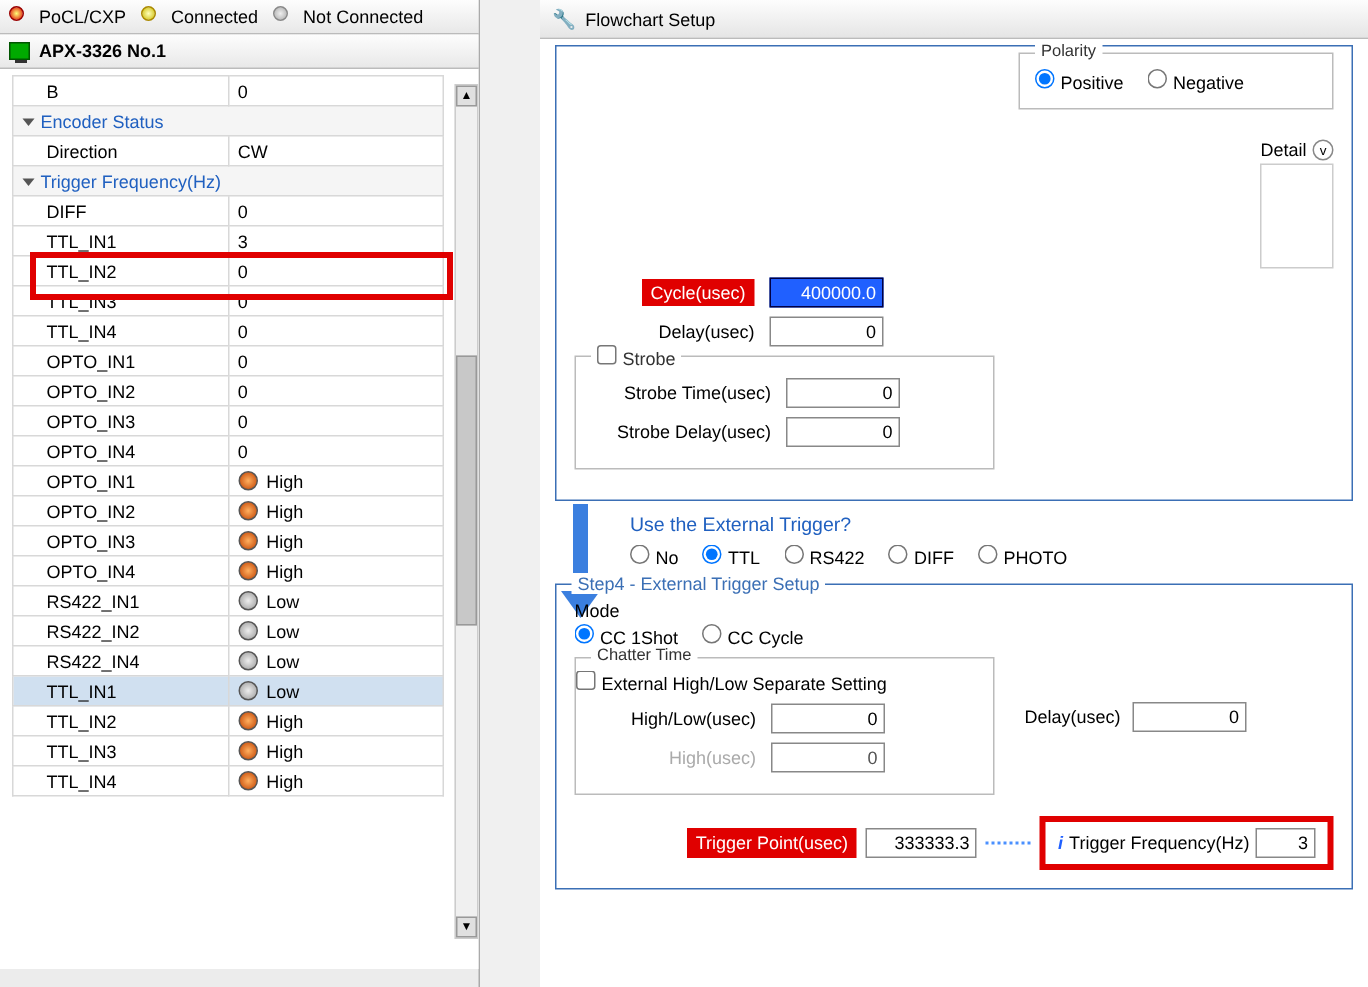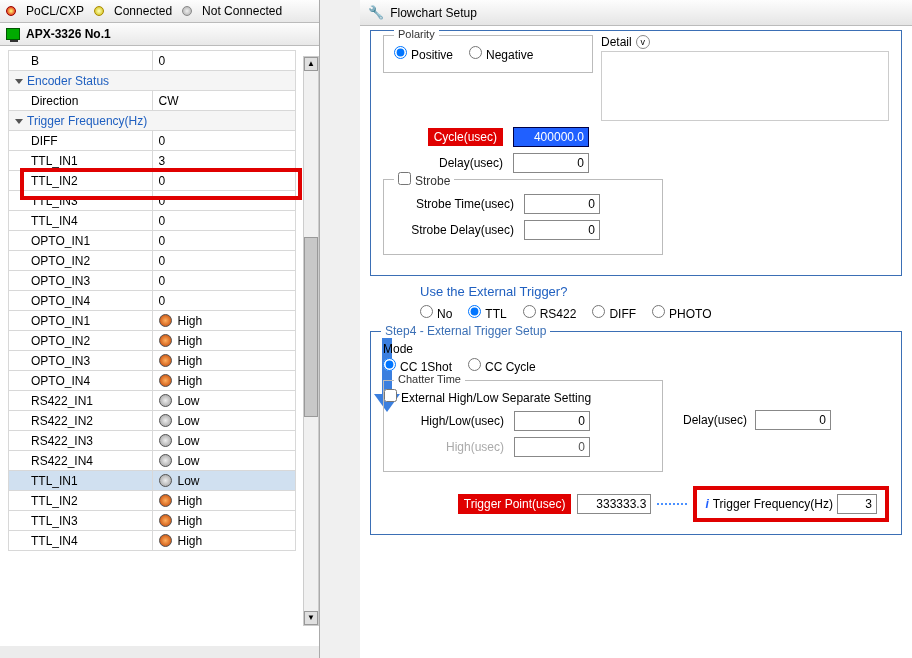--- a/index.html
+++ b/index.html
@@ -1,21 +1,21 @@
 <!DOCTYPE html>
 <html><head>
 <meta charset="utf-8">
 <style>
 * { box-sizing: border-box; margin: 0; padding: 0; font-family: "Segoe UI", Tahoma, sans-serif; font-size: 12px; }
 body { background: #f0f0f0; width: 912px; height: 658px; overflow: hidden; position: relative; }
 
 .left-panel { position: absolute; left: 0; top: 0; width: 320px; height: 658px; background: #ececec; border-right: 1px solid #aaa; }
 .right-panel { position: absolute; left: 360px; top: 0; width: 552px; height: 658px; background: #fff; }
 
-.legend-bar { padding: 4px 6px; background: linear-gradient(#fdfdfd,#e8e8e8); border-bottom: 1px solid #bbb; display: flex; gap: 10px; align-items: center; font-size: 11px; }
+.legend-bar { padding: 4px 6px; background: linear-gradient(#fdfdfd,#e8e8e8); border-bottom: 1px solid #bbb; display: flex; gap: 10px; font-size: 11px; }
 .dot { width: 10px; height: 10px; border-radius: 50%; display: inline-block; border: 1px solid #666; }
 .dot.red { background: radial-gradient(#ff7,#d00); border-color:#900;}
 .dot.yellow { background: radial-gradient(#ffb,#cb0); border-color:#a80;}
 .dot.grey { background: radial-gradient(#eee,#aaa); border-color:#888;}
 
 .device-header { padding: 4px 6px; background: linear-gradient(#fdfdfd,#e8e8e8); border-bottom: 1px solid #bbb; font-weight: bold; display:flex; align-items:center; gap:6px;}
 .monitor-icon { width:14px; height:12px; background:#0a0; border:1px solid #050; position:relative; }
 .monitor-icon::after { content:""; position:absolute; bottom:-3px; left:3px; width:8px; height:2px; background:#333; }
 
 .tree-area { position: relative; height: 600px; overflow: hidden; background:#fff;}
@@ -194,29 +194,20 @@
       <tr>
             <td class="col1 indent">RS422_IN2</td>
             <td class="col2">
               <div class="status-cell">
                 <span class="led low"></span>
                 <span>Low</span>
               </div>
             </td>
           </tr>
       <tr>
-            <td class="col1 indent">RS422_IN3</td>
-            <td class="col2">
-              <div class="status-cell">
-                <span class="led low"></span>
-                <span>Low</span>
-              </div>
-            </td>
-          </tr>
-      <tr>
             <td class="col1 indent">RS422_IN4</td>
             <td class="col2">
               <div class="status-cell">
                 <span class="led low"></span>
                 <span>Low</span>
               </div>
             </td>
           </tr>
       <tr class="row-selected">
             <td class="col1 indent">TTL_IN1</td>
@@ -269,21 +260,21 @@
 
 <div class="right-panel">
   <div class="right-title">
     <span class="wrench">🔧</span>
     <span>Flowchart Setup</span>
   </div>
 
   <div style="position:relative;">
 
     <div class="fieldset" style="margin-top:4px; padding-top:4px;">
-      <div style="display:flex; gap:8px; align-items:flex-start;">
+      <div style="display:flex; gap:20px; align-items:flex-end;flex-direction:column;">
         <div class="fieldset-inner" style="width:210px; margin:0;">
           <div class="legend">Polarity</div>
           <div class="radio-row">
             <label><input type="radio" checked="" style=""><span>Positive</span></label>
             <label><input type="radio" style=""><span>Negative</span></label>
           </div>
         </div>
         <div style="flex:1; position:relative;">
           <div style="display:flex;align-items:center;gap:4px;">
             <span>Detail</span>

